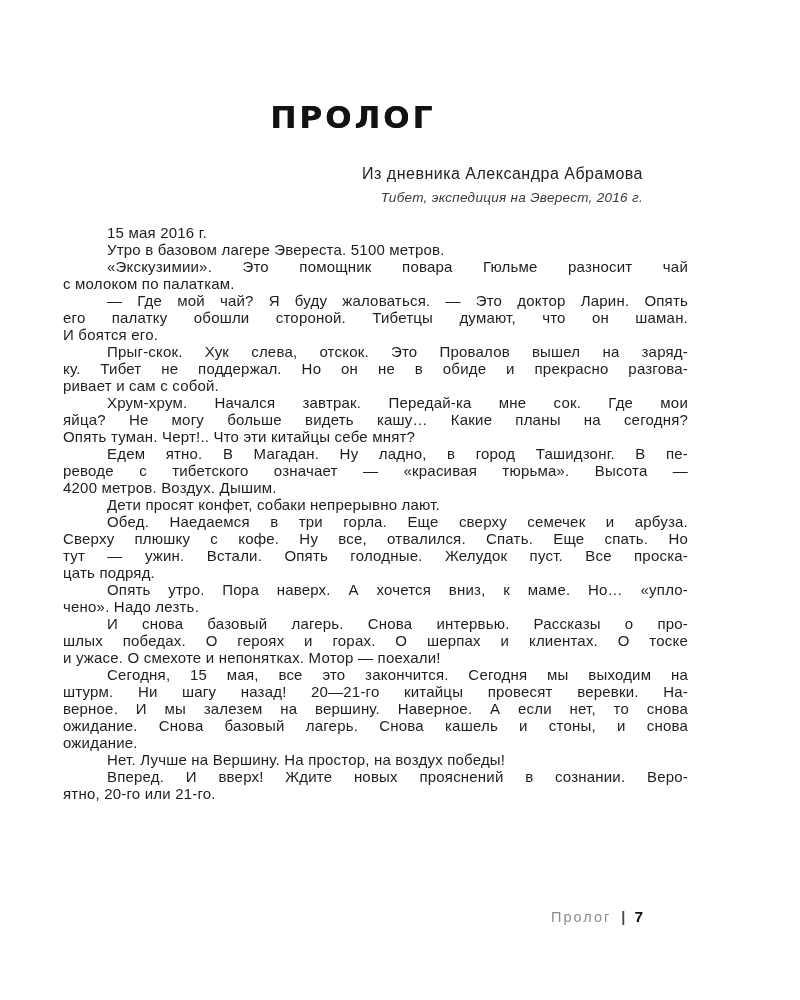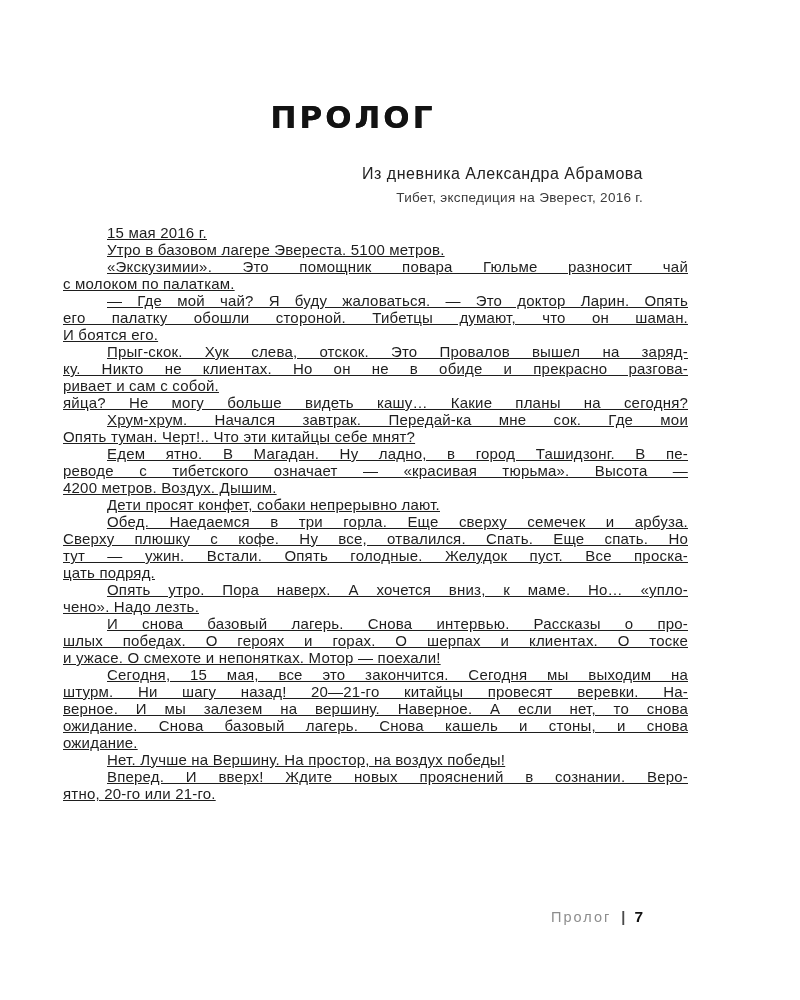--- a/index.html
+++ b/index.html
@@ -36,35 +36,36 @@
     font-size: 16px;
     letter-spacing: 0.5px;
     color: #222222;
   }
   .byline-detail {
     position: absolute;
     top: 190px;
     left: 63px;
     right: 112px;
     text-align: right;
+    font-style: italic;
     font-size: 13.5px;
     letter-spacing: 0.3px;
     color: #3a3a3a;
   }
   .body-text {
     position: absolute;
     top: 224px;
     left: 63px;
     width: 625px;
     font-size: 15px;
     line-height: 17px;
     letter-spacing: 0.2px;
     color: #1e1e1e;
   }
-  .paragraph { margin: 0; text-decoration: underline; }
+  .paragraph { margin: 0; }
   .line {
     text-align: justify;
     text-align-last: justify;
     white-space: normal;
   }
   .line.last { text-align-last: left; }
   .line.first { text-indent: 44px; }
   .footer {
     position: absolute;
     top: 871px;
@@ -111,26 +112,26 @@
         <div class="line first">«Экскузимии». Это помощник повара Гюльме разносит чай</div>
         <div class="line last">с молоком по палаткам.</div>
       </div>
       <div class="paragraph">
         <div class="line first">— Где мой чай? Я буду жаловаться. — Это доктор Ларин. Опять</div>
         <div class="line">его палатку обошли стороной. Тибетцы думают, что он шаман.</div>
         <div class="line last">И боятся его.</div>
       </div>
       <div class="paragraph">
         <div class="line first">Прыг-скок. Хук слева, отскок. Это Провалов вышел на заряд-</div>
-        <div class="line">ку. Никто не клиентах. Но он не в обиде и прекрасно разгова-</div>
+        <div class="line">ку. Тибет не поддержал. Но он не в обиде и прекрасно разгова-</div>
         <div class="line last">ривает и сам с собой.</div>
       </div>
       <div class="paragraph">
+        <div class="line first">Хрум-хрум. Начался завтрак. Передай-ка мне сок. Где мои</div>
         <div class="line">яйца? Не могу больше видеть кашу… Какие планы на сегодня?</div>
-        <div class="line first">Хрум-хрум. Начался завтрак. Передай-ка мне сок. Где мои</div>
         <div class="line last">Опять туман. Черт!.. Что эти китайцы себе мнят?</div>
       </div>
       <div class="paragraph">
         <div class="line first">Едем ятно. В Магадан. Ну ладно, в город Ташидзонг. В пе-</div>
         <div class="line">реводе с тибетского означает — «красивая тюрьма». Высота —</div>
         <div class="line last">4200 метров. Воздух. Дышим.</div>
       </div>
       <div class="paragraph">
         <div class="line first last">Дети просят конфет, собаки непрерывно лают.</div>
       </div>

